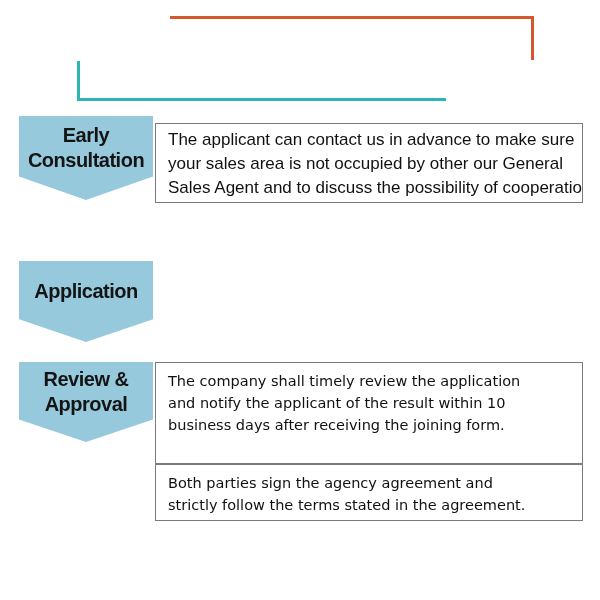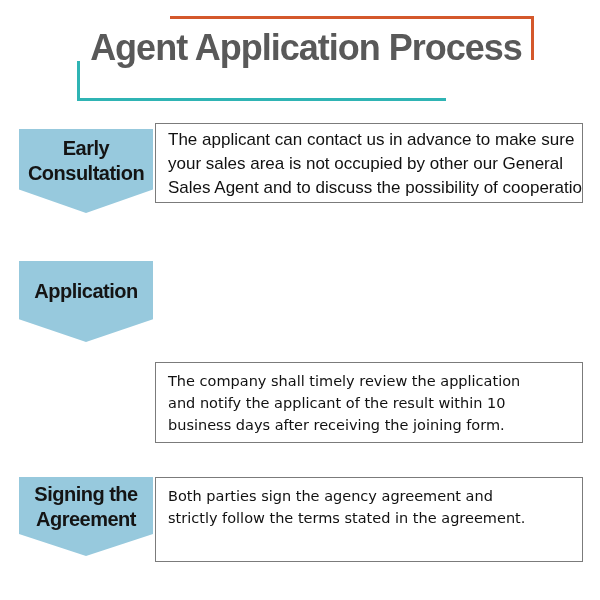--- a/index.html
+++ b/index.html
@@ -26,75 +26,74 @@
     position:absolute;left:19px;width:134px;background:#97c9dd;
     clip-path:polygon(0 0,100% 0,100% 72%,50% 100%,0 72%);
     display:flex;align-items:center;justify-content:center;
     box-sizing:border-box;padding-bottom:20px;
   }
   .pent span{
     white-space:pre-line;text-align:center;
     font-size:20px;line-height:25px;font-weight:bold;
     letter-spacing:-0.5px;color:#141414;
   }
-  .pent.s1{top:129px;height:84px;align-items:center;}
+  .pent.s1{top:116px;height:84px;align-items:center;}
   .pent.s2{top:261px;height:81px;}
   .pent.s3{top:362px;height:80px;}
   .pent.s4{top:477px;height:79px;}
   
   .descbox{
     position:absolute;left:155px;width:428px;background:#ffffff;
     border:1.6px solid #7b7b7b;box-sizing:border-box;overflow:hidden;
   }
   .descbox p{
     margin:0;white-space:pre;color:#111111;
     font-size:17px;line-height:24px;
     padding:4px 4px 0 12px;
   }
   .descbox.s1{top:123px;height:80px;}
   .descbox.s2{top:252px;height:80px;}
-  .descbox.s3{top:362px;height:81px;}
-  .descbox.s4{top:477px;height:85px;}
+  .descbox.s3{top:362px;height:102px;}
+  .descbox.s4{top:464px;height:57px;}
   .descbox.loose p{
     font-family:"DejaVu Sans",sans-serif;
     font-size:14.5px;line-height:21.8px;padding-top:8px;
   }
 </style>
 </head>
 <body>
 
 <div class="canvas">
 
   <div class="bracket-orange"></div>
   <div class="bracket-teal"></div>
-  <h1 class="page-title">Agent Application Process</h1>
 
   <div class="pent s1">
     <span>Early
 Consultation</span>
   </div>
   <div class="descbox s1">
     <p>The applicant can contact us in advance to make sure
 your sales area is not occupied by other our General
 Sales Agent and to discuss the possibility of cooperation
 and the join conditions.</p>
   </div>
 
   <div class="pent s2">
     <span>Application</span>
   </div>
 
+  <div class="pent s3">
+    <span>Review &amp;
+Approval</span>
+  </div>
   <div class="descbox s3 loose">
     <p>The company shall timely review the application
 and notify the applicant of the result within 10
 business days after receiving the joining form.</p>
   </div>
 
-  <div class="pent s4">
-    <span>Signing the
-Agreement</span>
-  </div>
   <div class="descbox s4 loose">
     <p>Both parties sign the agency agreement and
 strictly follow the terms stated in the agreement.</p>
   </div>
 
 </div>
 
 </body></html>

